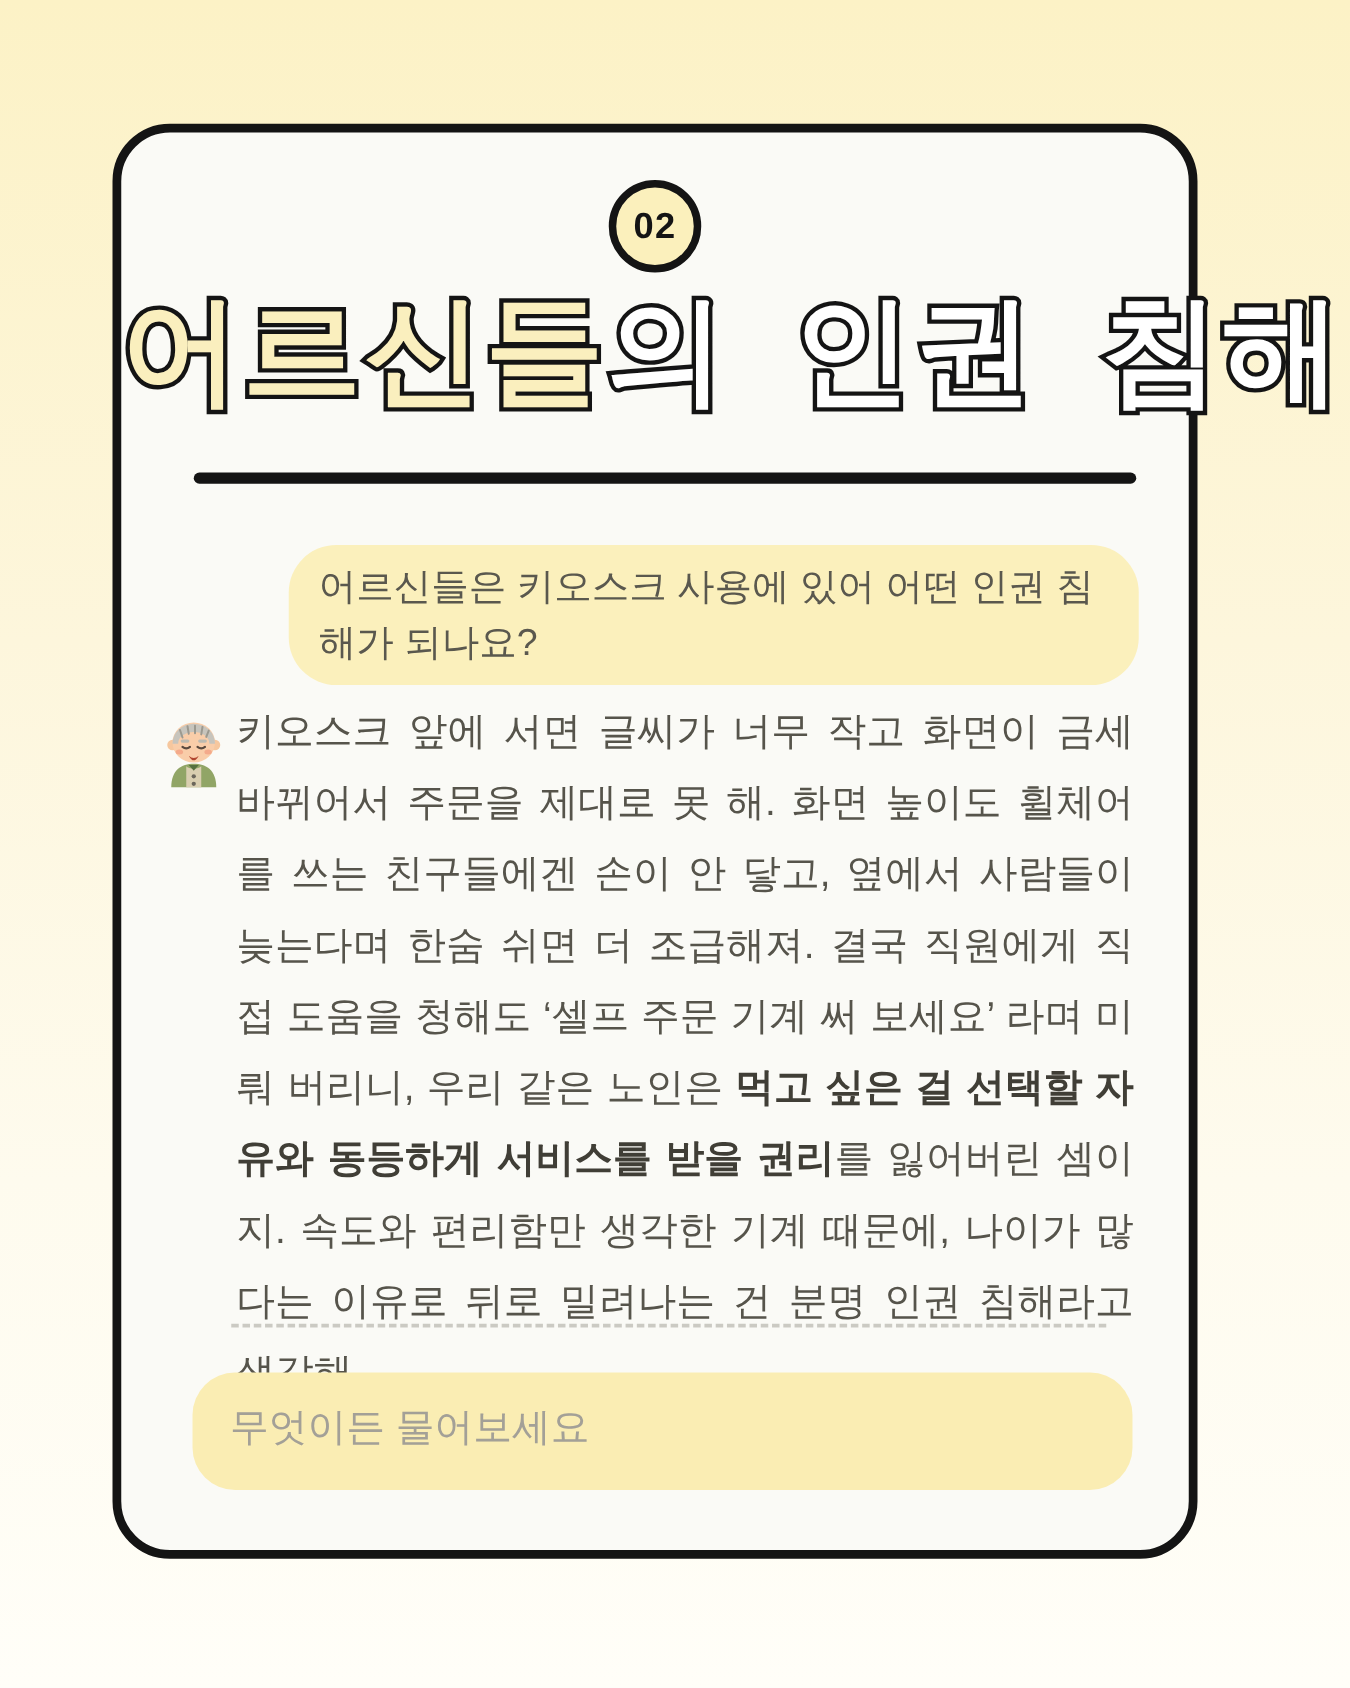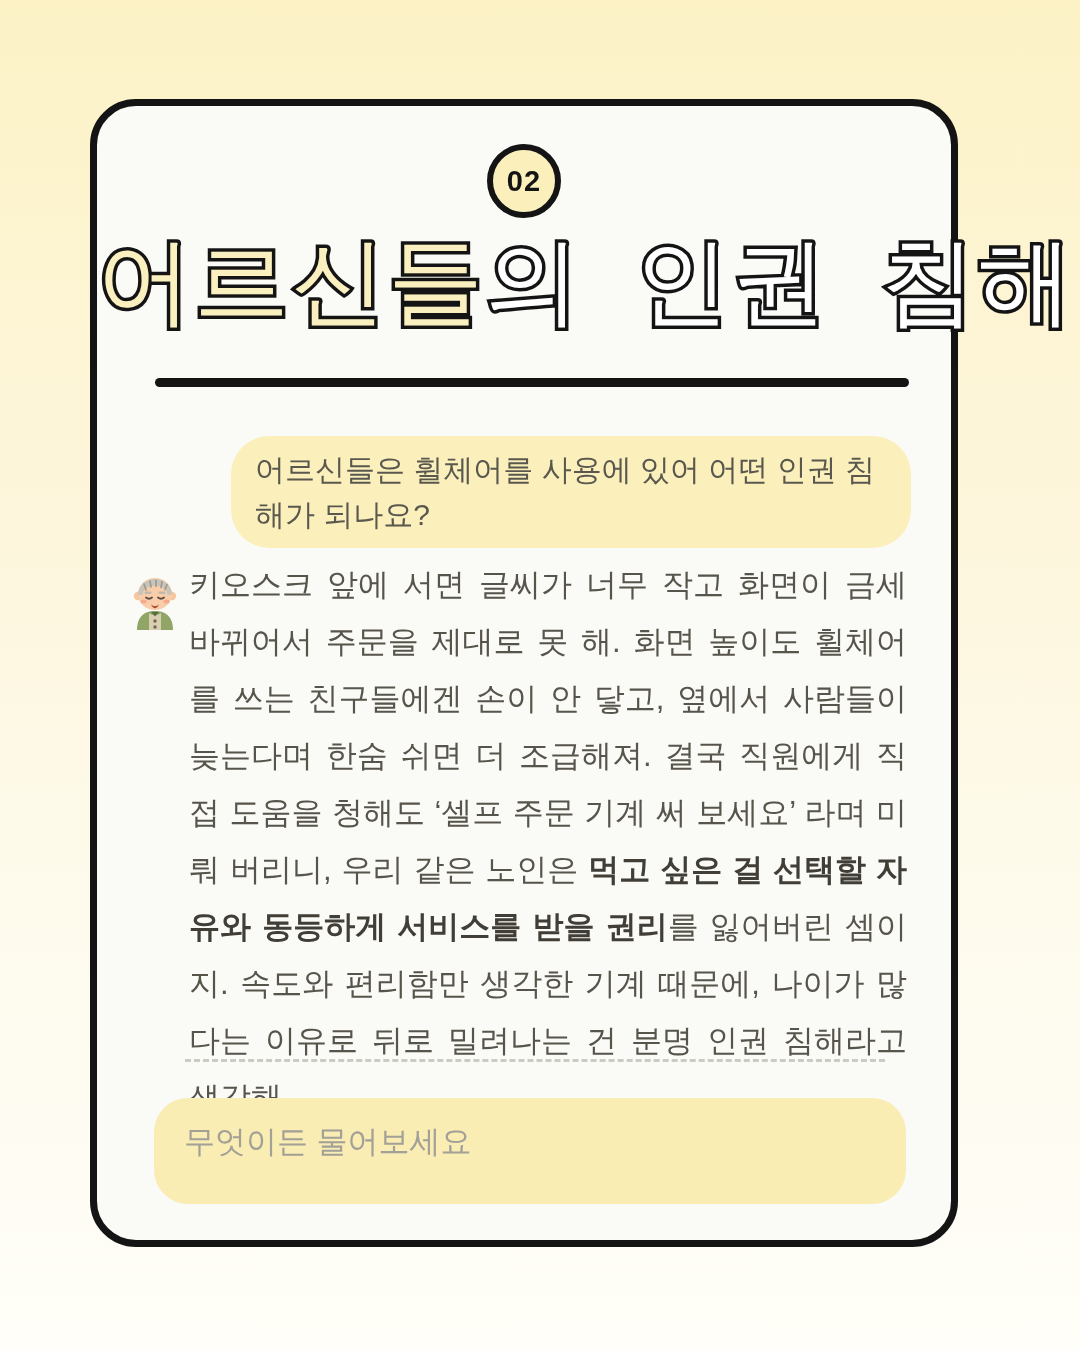--- a/index.html
+++ b/index.html
@@ -32,21 +32,21 @@
     width:74px;height:74px;border-radius:50%;
     background:var(--accent-yellow);
     border:6px solid var(--outline-black);
     display:flex;align-items:center;justify-content:center;
     font-size:29px;font-weight:800;color:var(--outline-black);
     letter-spacing:1px;
   }
   .title{
     position:absolute;left:0;top:122px;width:100%;
     text-align:left;
-    font-size:95px;line-height:106px;font-weight:400;
+    font-size:95px;line-height:106px;font-weight:700;
     letter-spacing:2px;word-spacing:24px;
     -webkit-text-stroke:7px var(--outline-black);
     paint-order:stroke fill;
     white-space:nowrap;
   }
   .title span{paint-order:stroke fill;}
   .title .t-yellow{color:#FAEFBE;}
   .title .t-white{color:#FFFFFF;}
   .divider{
     position:absolute;left:58px;top:272px;width:754px;height:9px;
@@ -68,21 +68,21 @@
     position:absolute;left:92px;top:450px;width:718px;
     font-size:31px;line-height:57px;color:var(--body-text);
     text-align:justify;
   }
   .answer strong{font-weight:800;color:var(--bold-text);}
   .dashed{
     position:absolute;left:88px;top:953px;width:700px;height:0;
     border-top:3px dashed var(--dash-color);
   }
   .input-box{
-    position:absolute;left:57px;top:992px;width:752px;height:106px;
+    position:absolute;left:57px;top:992px;width:752px;height:94px;
     background:var(--input-yellow);
     border-radius:34px;
   }
   .input-box textarea{
     width:100%;height:100%;
     background:transparent;border:none;outline:none;resize:none;
     border-radius:inherit;
     padding:24px 30px;
     font-family:inherit;font-size:31px;line-height:40px;
     color:var(--body-text);
@@ -95,21 +95,21 @@
 <div class="canvas">
   <div class="card">
 
     <div class="badge">02</div>
 
     <h1 class="title"><span class="t-yellow">어르신들</span><span class="t-white">의 인권 침해</span></h1>
 
     <div class="divider"></div>
 
     <div class="q-bubble">
-      <p>어르신들은 휠체어를 사용에 있어 어떤 인권 침해가 되나요?</p>
+      <p>어르신들은 키오스크 사용에 있어 어떤 인권 침해가 되나요?</p>
     </div>
 
     <div class="avatar">
       <svg width="52" height="62" viewBox="0 0 52 62" xmlns="http://www.w3.org/2000/svg">
         <path d="M8 62 C8 48 16 43 26 43 C36 43 44 48 44 62 Z" fill="#91A566"></path>
         <path d="M20 62 L20 45 C22 47.5 30 47.5 32 45 L32 62 Z" fill="#D9CEB0"></path>
         <path d="M22 44 L26 48.5 L30 44 Z" fill="#55703F"></path>
         <circle cx="26" cy="53" r="1.7" fill="#6B665B"></circle>
         <circle cx="26" cy="59" r="1.7" fill="#6B665B"></circle>
         <circle cx="9" cy="28" r="4.2" fill="#F6C79E"></circle>

